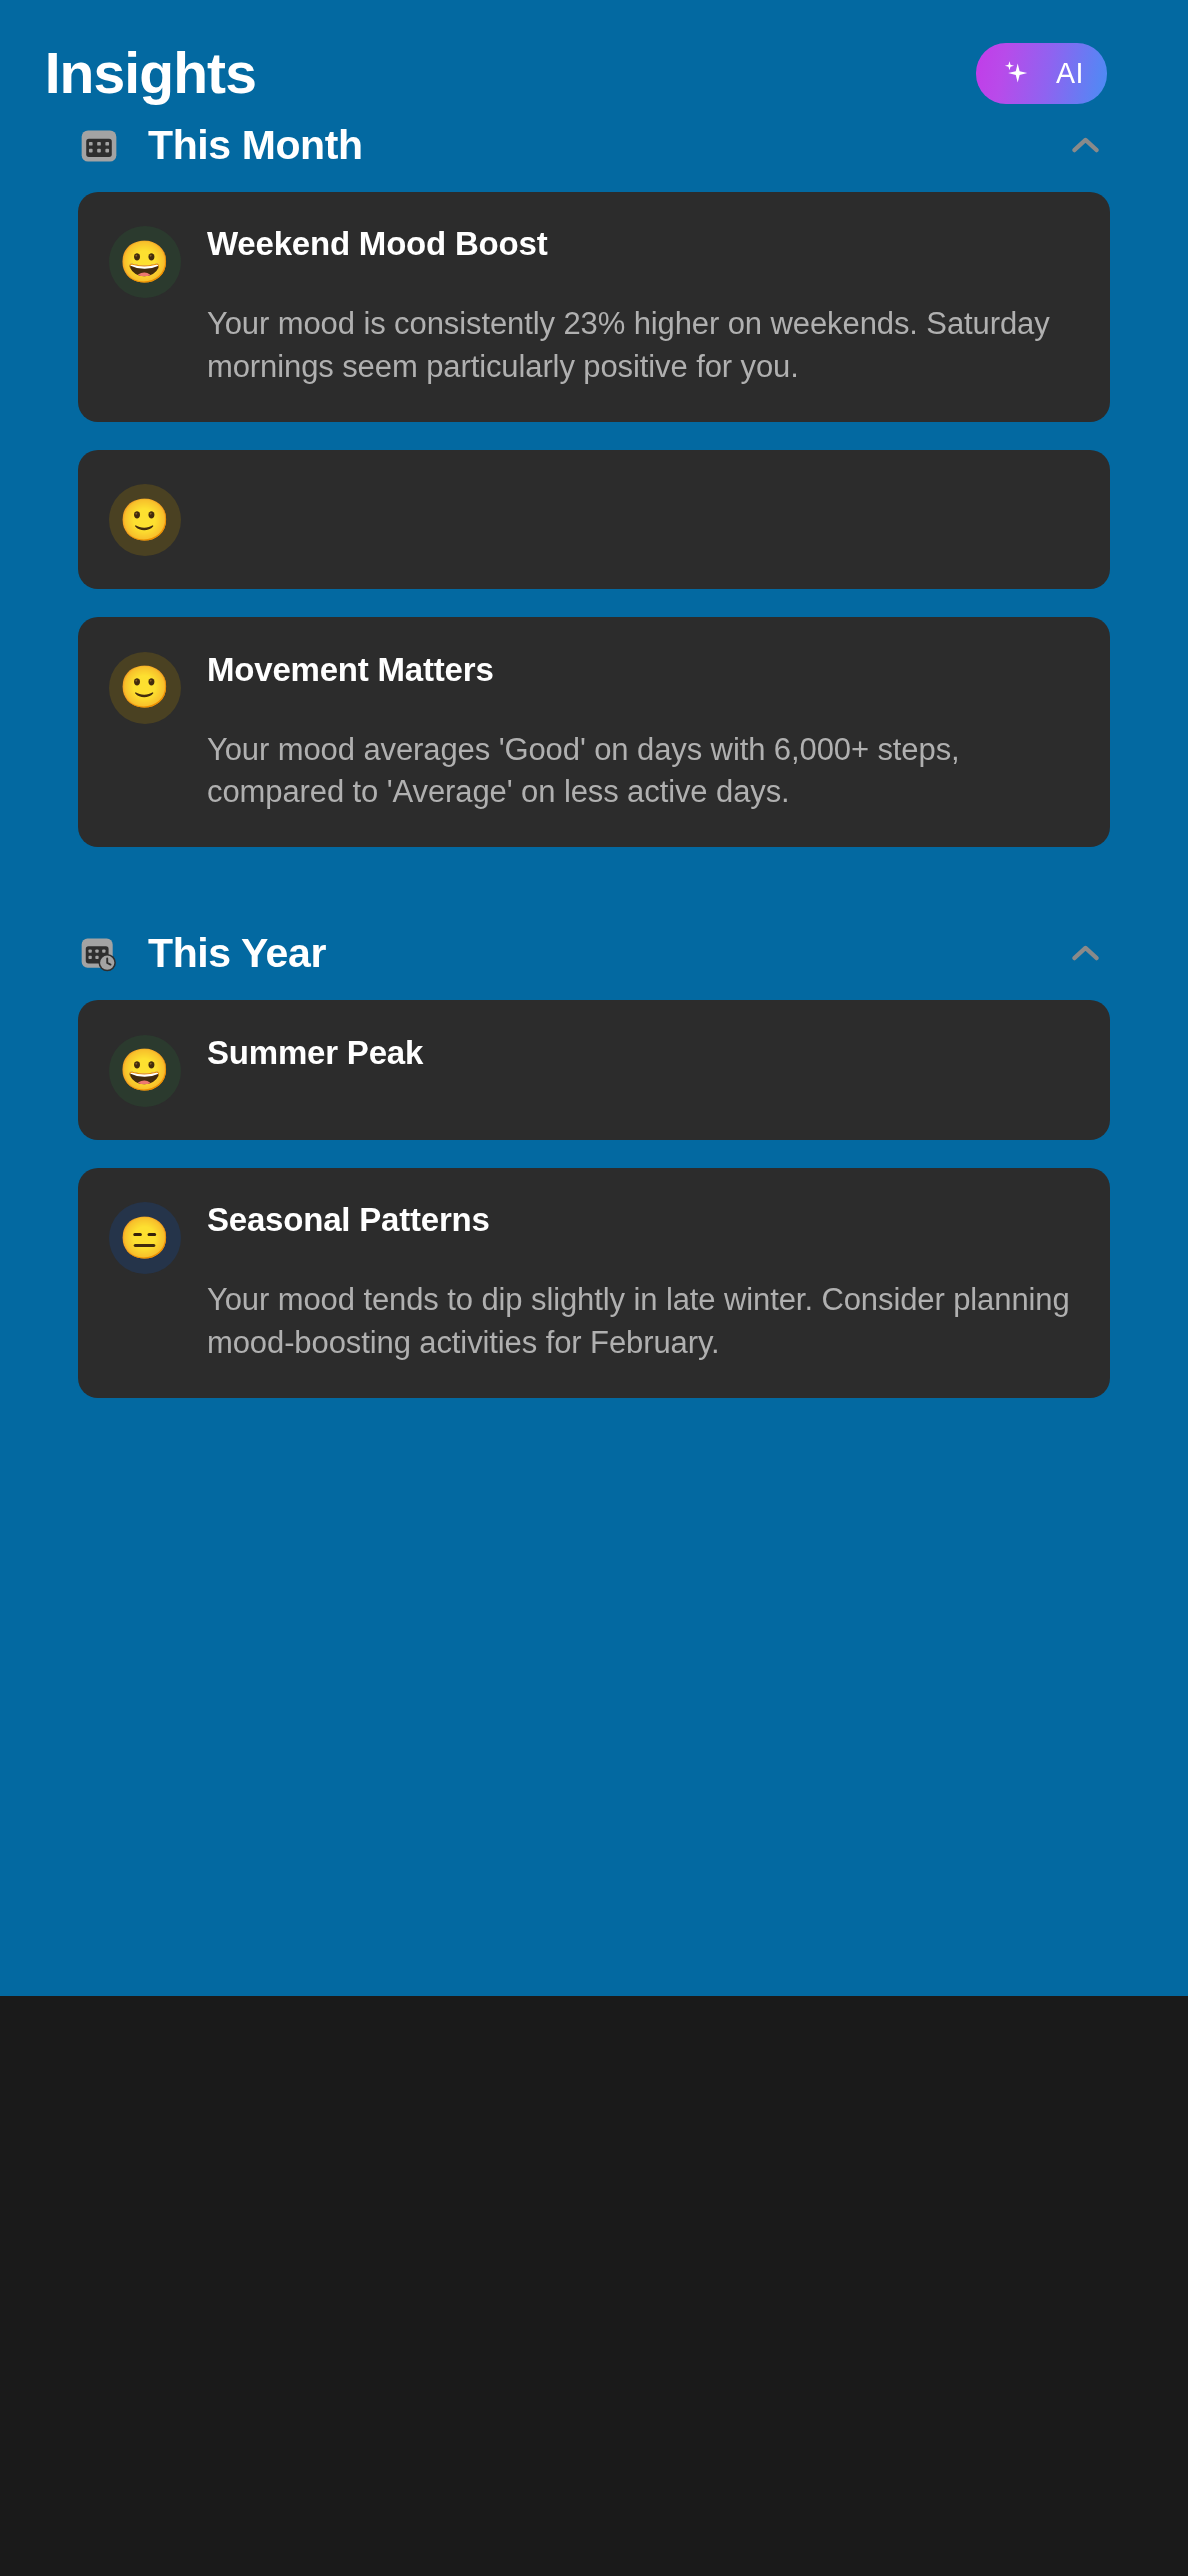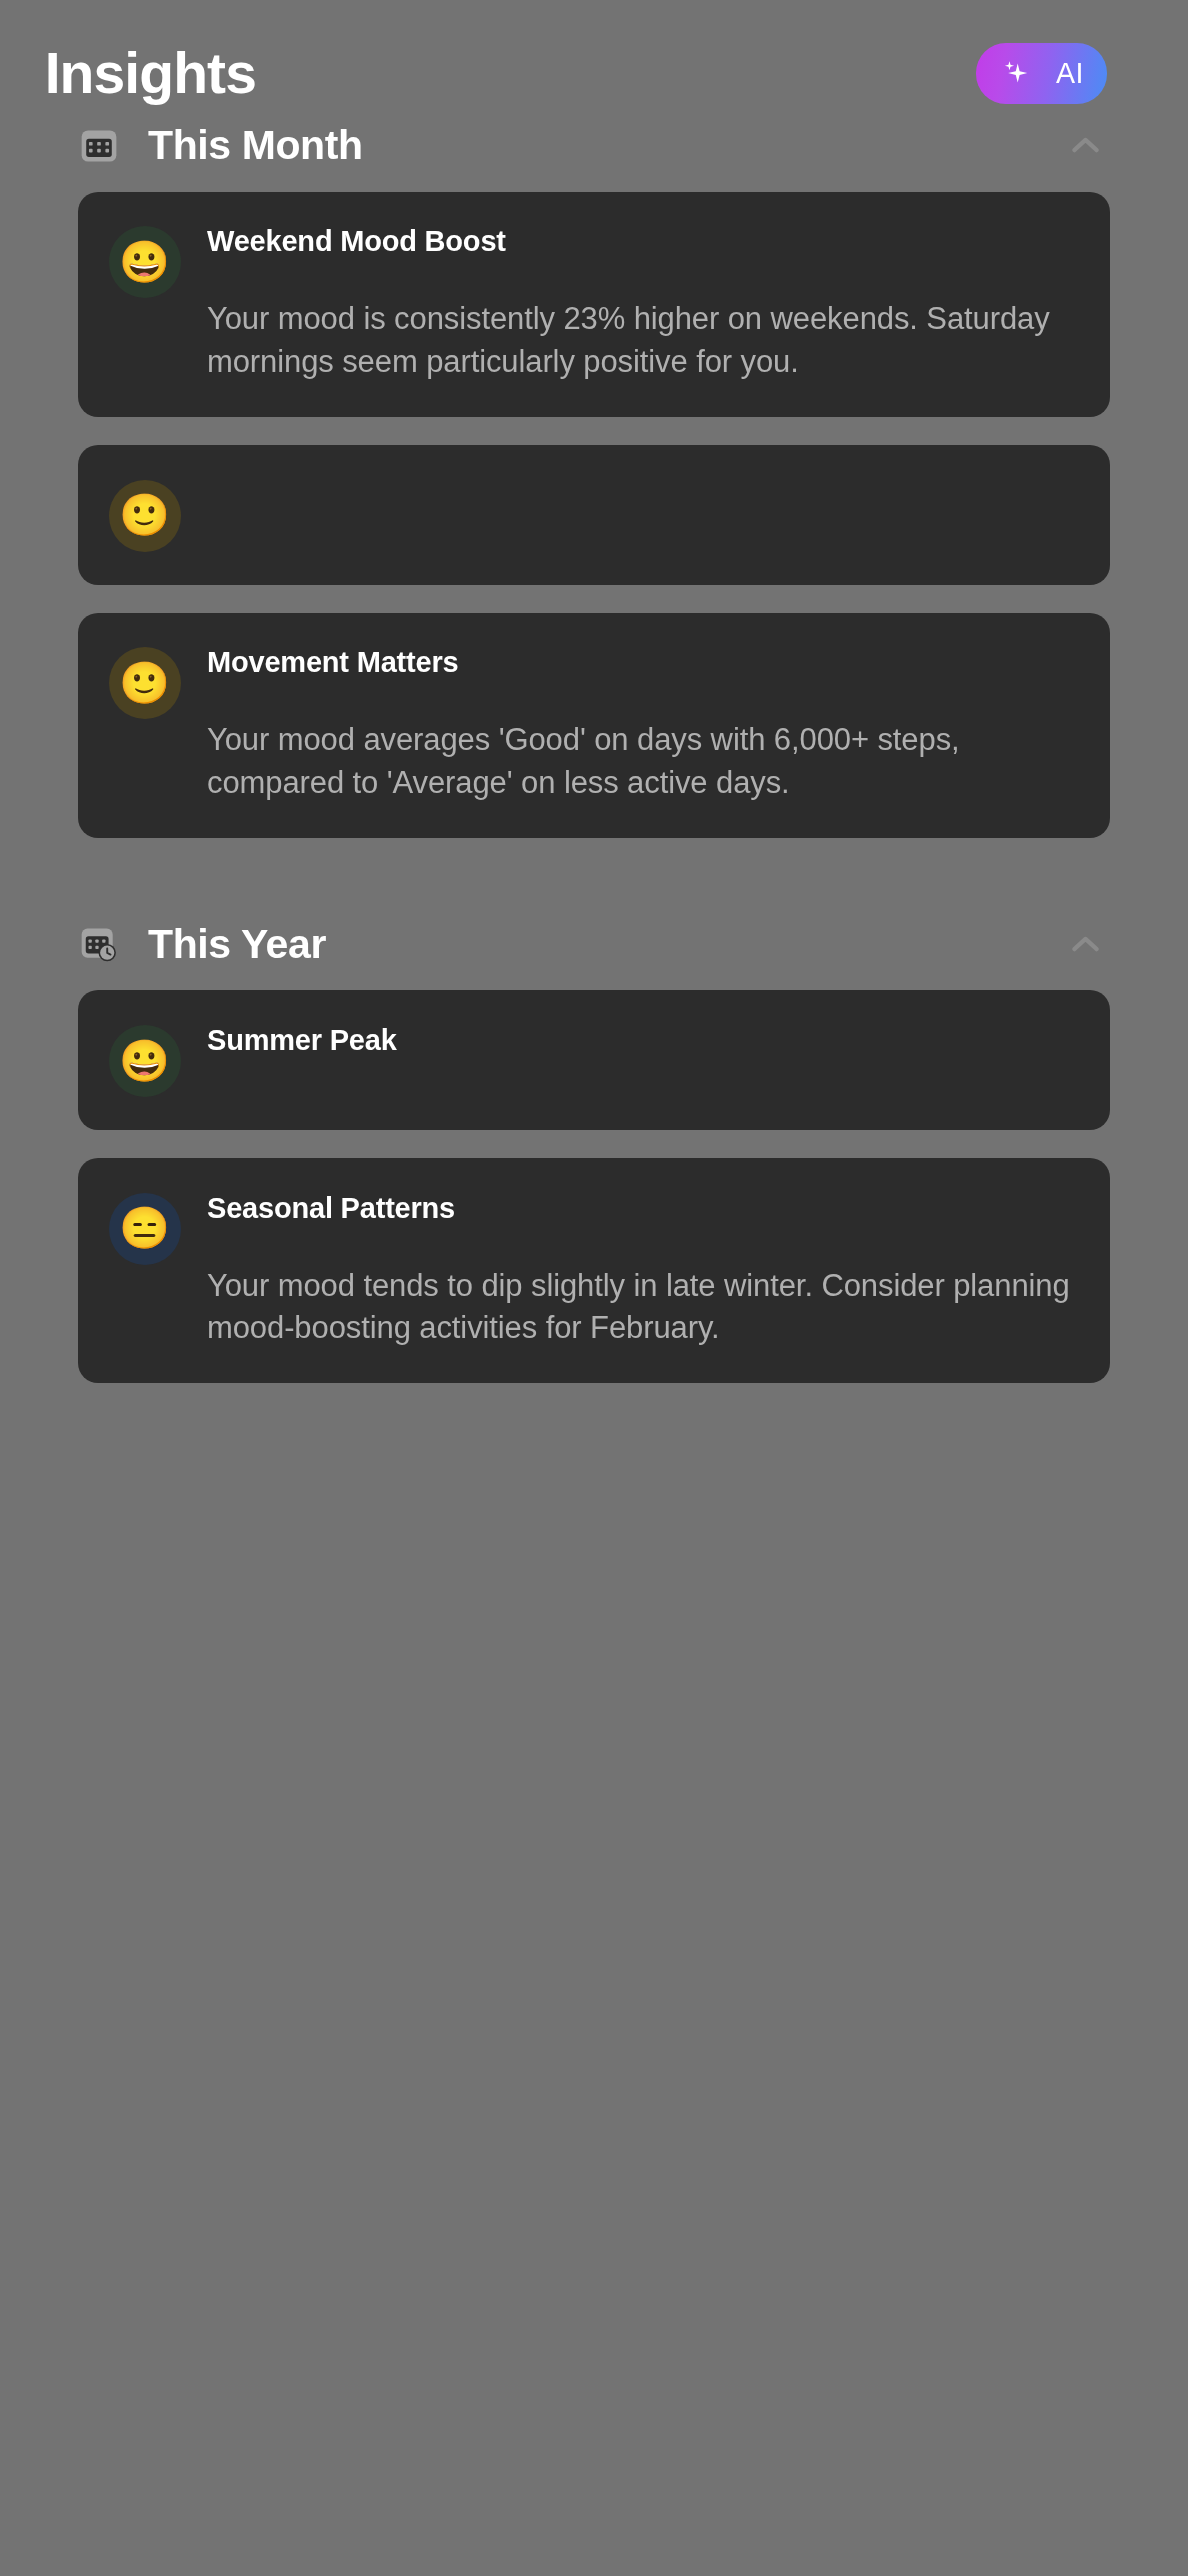--- a/index.html
+++ b/index.html
@@ -7,22 +7,22 @@
   html, body {
     width:1188px;
     height:2576px;
     background:#1a1a1a;
     font-family:"Liberation Sans", sans-serif;
     -webkit-font-smoothing:antialiased;
     overflow:hidden;
   }
   .screen {
     width:1188px;
-    height:2576px;
-    background:#737373;
+    height:1996px;
+    background:#0369a1;
     position:relative;
   }
 
   
   .header {
     display:flex;
     align-items:center;
     justify-content:space-between;
     padding:44px 81px 0 41px;
     height:103px;
@@ -103,21 +103,21 @@
     display:flex;
     align-items:center;
     justify-content:center;
     margin-right:26px;
     margin-top:3.7px;
     font-size:41px;
     line-height:1;
   }
   .card-body { flex:1 1 auto; min-width:0; padding-top:1.8px; }
   .card-title {
-    font-size:29px;
+    font-size:33px;
     font-weight:bold;
     color:#ffffff;
     letter-spacing:-0.2px;
     line-height:1.2;
     margin-bottom:11px;
   }
   .card-desc {
     font-size:31px;
     font-weight:400;
     color:#b0b0b0;

